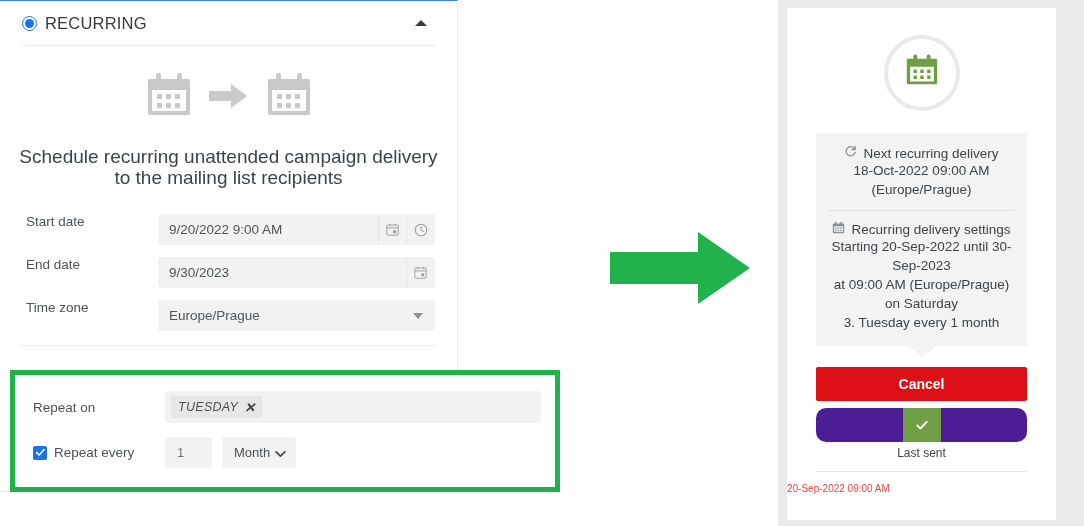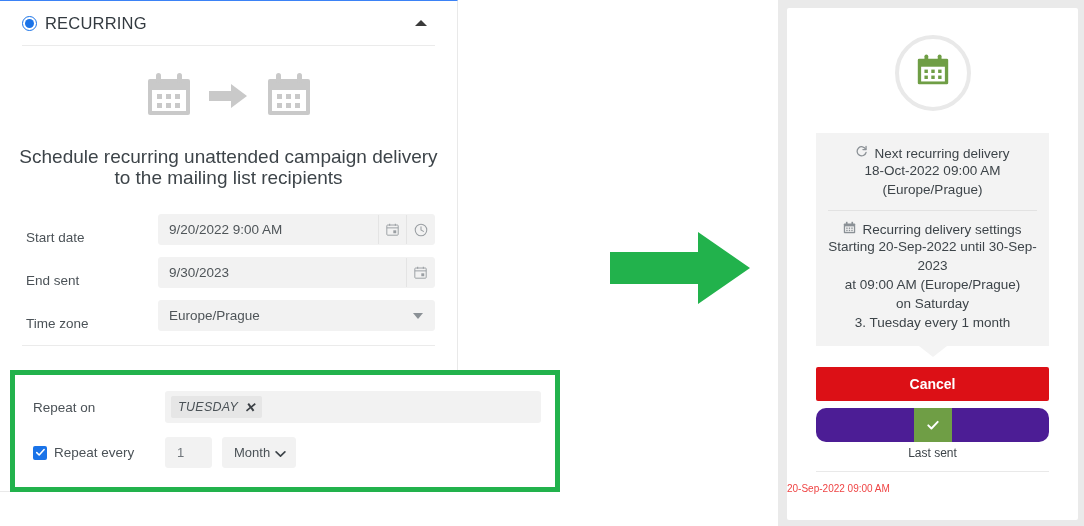--- a/index.html
+++ b/index.html
@@ -58,21 +58,21 @@
     margin: 26px auto 0;
     width: 420px;
     text-align: center;
     font-size: 19px;
     line-height: 21px;
     color: #3d4449;
   }
 
   
   .form-area { margin-top: 26px; padding: 0 22px 0 26px; }
-  .frow { display: flex; align-items: flex-end; height: 31px; margin-bottom: 12px; }
+  .frow { display: flex; align-items: flex-start; height: 31px; margin-bottom: 12px; }
   .frow-label {
     width: 132px; flex: 0 0 132px;
     font-size: 13.5px; color: #4b5257;
   }
   .field {
     position: relative;
     flex: 1 1 auto;
     height: 31px;
     background: #f2f2f2;
     border: 1px solid #f2f2f2;
@@ -154,21 +154,21 @@
   .mid-arrow { position: absolute; left: 610px; top: 230px; }
 
   
   .right-gutter {
     position: absolute; left: 778px; top: 0;
     width: 306px; height: 526px;
     background: #eaeaea;
   }
   .right-card {
     position: absolute; left: 787px; top: 8px;
-    width: 291px; height: 512px;
+    width: 269px; height: 512px;
     background: #ffffff;
     border-radius: 2px;
   }
   .rc-iconwrap {
     margin: 27px auto 0;
     width: 76px; height: 76px; border-radius: 50%;
     border: 4px solid #e9e9e9;
     display: flex; align-items: center; justify-content: center;
   }
   .info-box {
@@ -298,21 +298,21 @@
               <svg viewBox="0 0 16 16" width="14" height="14">
                 <circle cx="8" cy="8" r="6.6" fill="none" stroke="#9a9fa3" stroke-width="1.2"></circle>
                 <path d="M8 4.2 L8 8 L10.8 9.6" fill="none" stroke="#9a9fa3" stroke-width="1.2" stroke-linecap="round"></path>
               </svg>
             </span>
           </span>
         </div>
       </div>
 
       <div class="frow">
-        <div class="frow-label">End sent</div>
+        <div class="frow-label">End date</div>
         <div class="field">
           <span class="fval">9/30/2023</span>
           <span class="field-adorn">
             <span class="adorn-btn">
               <svg viewBox="0 0 16 16" width="13" height="13">
                 <rect x="1" y="2.5" width="14" height="12.5" rx="1" fill="none" stroke="#9a9fa3" stroke-width="1.2"></rect>
                 <line x1="1" y1="6" x2="15" y2="6" stroke="#9a9fa3" stroke-width="1.2"></line>
                 <line x1="4.5" y1="0.8" x2="4.5" y2="3.4" stroke="#9a9fa3" stroke-width="1.3"></line>
                 <line x1="11.5" y1="0.8" x2="11.5" y2="3.4" stroke="#9a9fa3" stroke-width="1.3"></line>
                 <rect x="9" y="9" width="3.6" height="3.6" fill="#9a9fa3"></rect>

